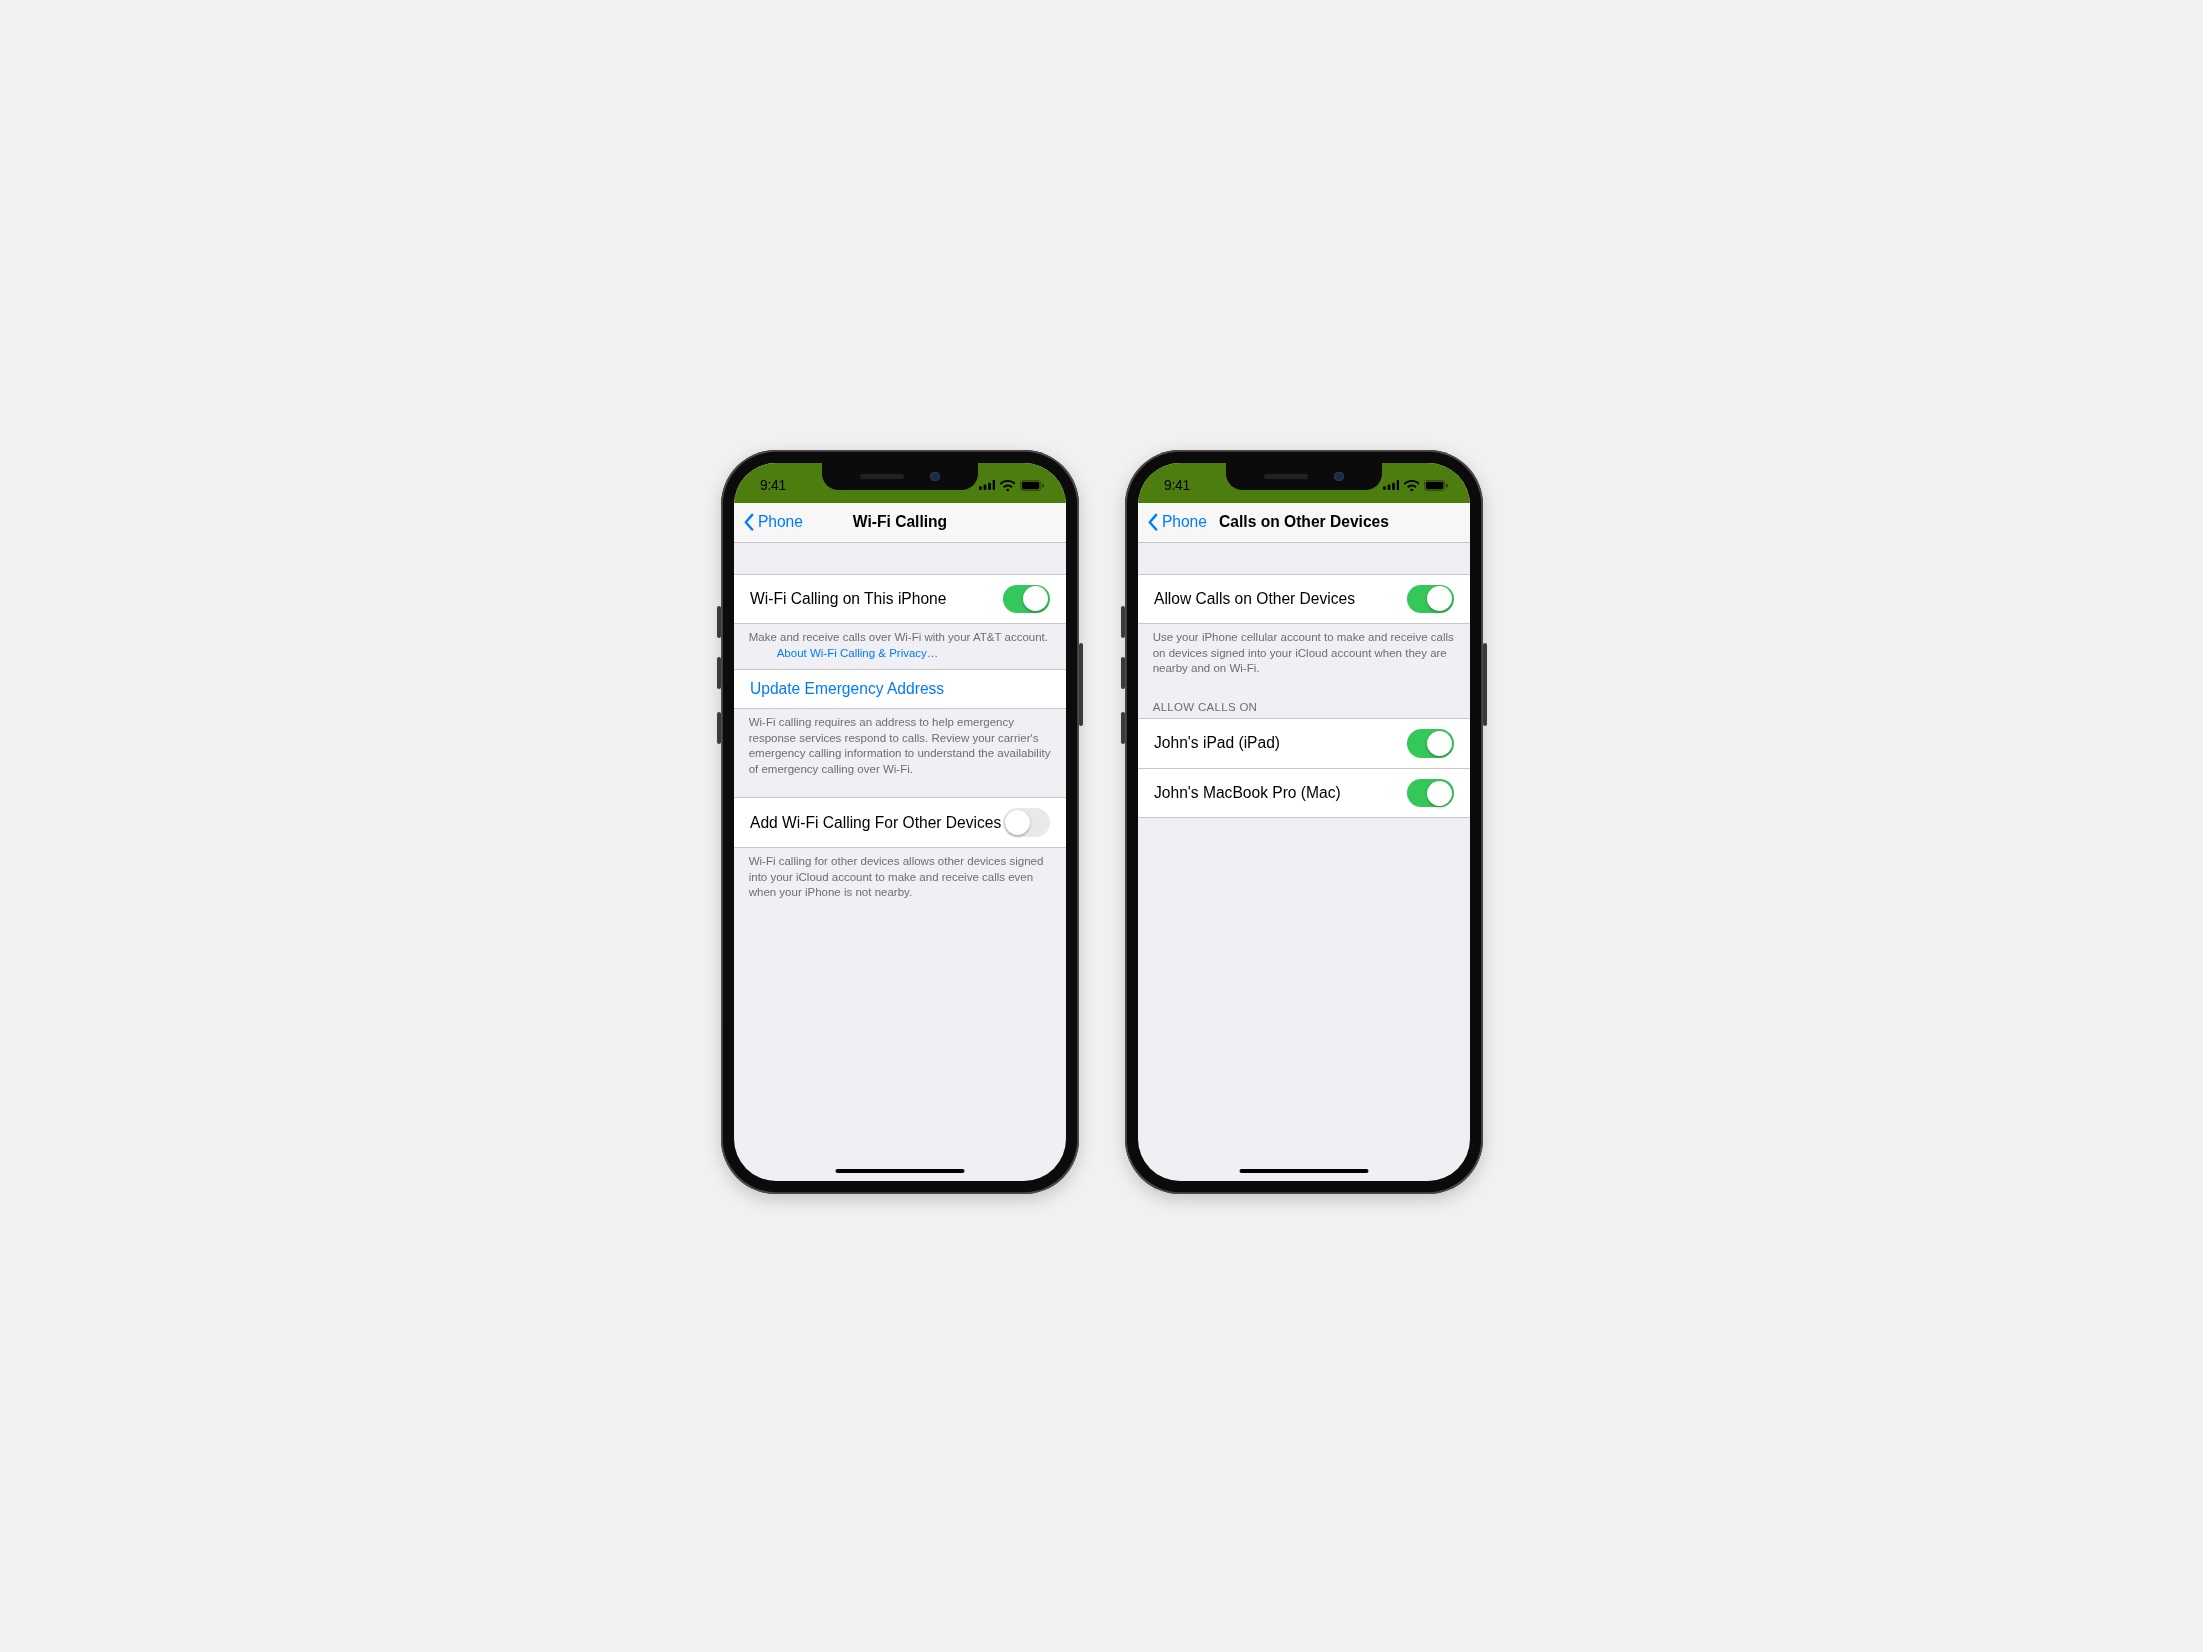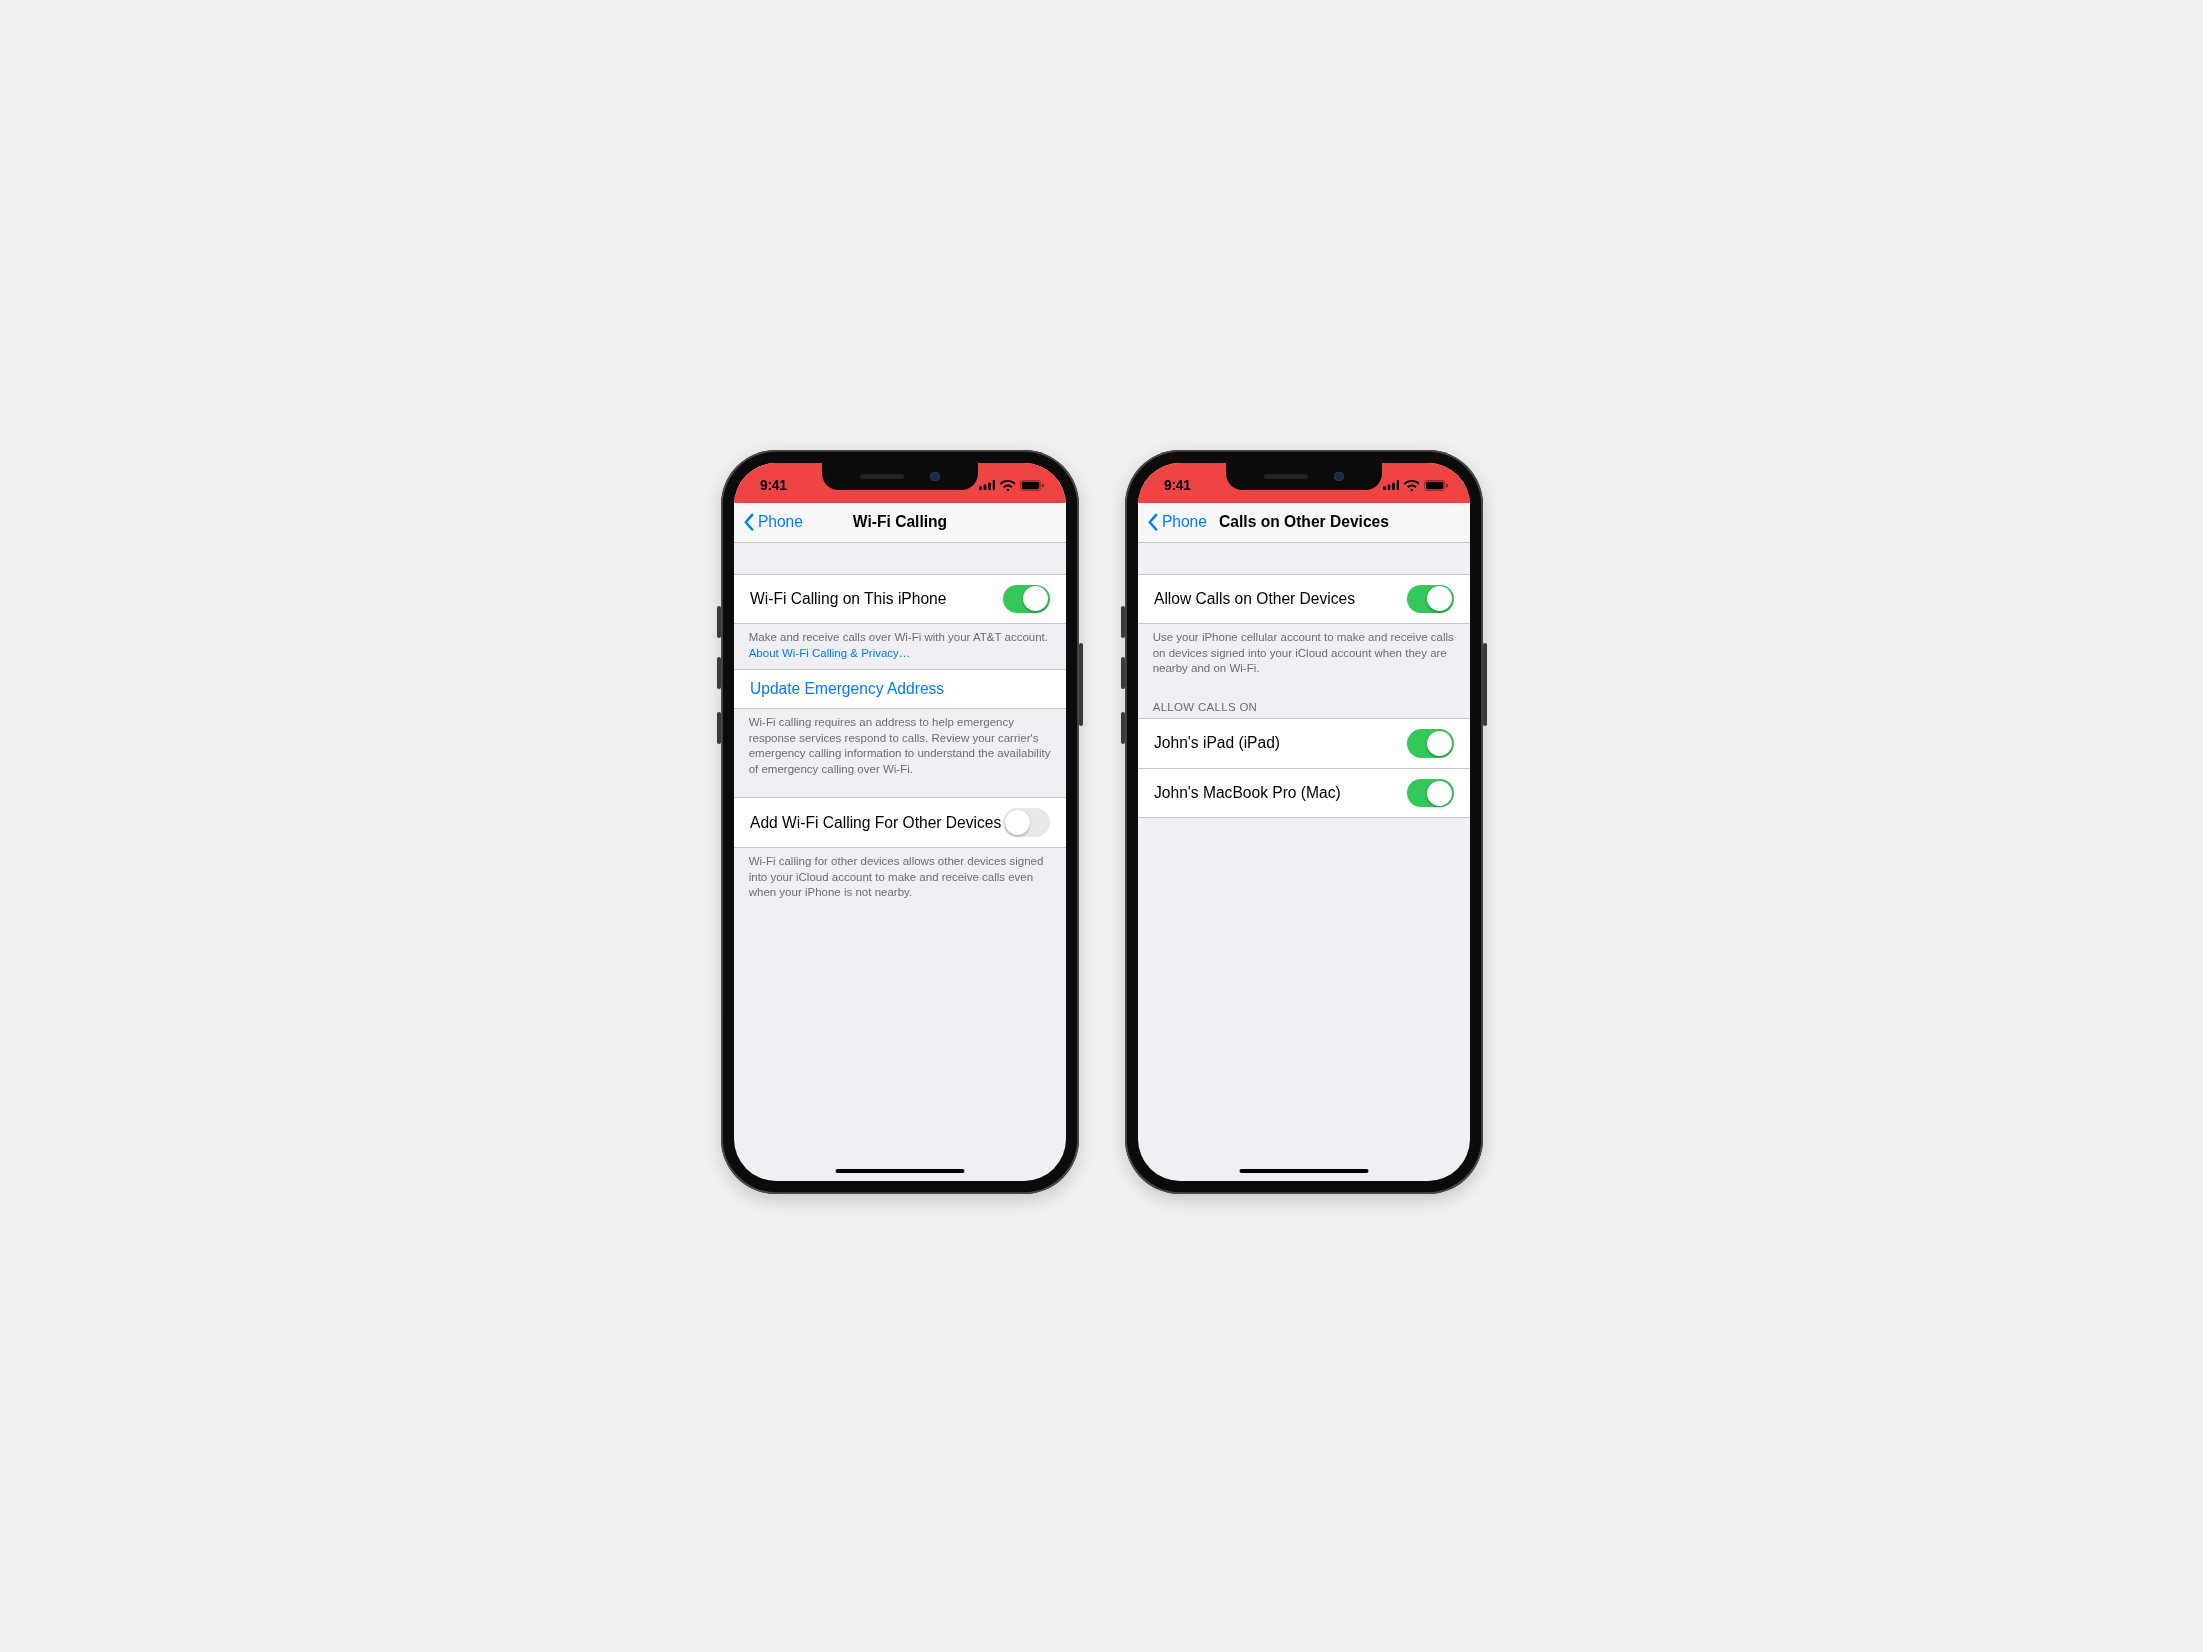--- a/index.html
+++ b/index.html
@@ -81,22 +81,22 @@
     border-radius: 2.8px;
     z-index: 50;
   }
   .status-bar {
     height: 40px;
     display: flex;
     justify-content: space-between;
     align-items: center;
     padding: 0 22px 0 26px;
     font-size: 13.8px;
-    font-weight: 700;
-    background: #ef4444;
+    font-weight: 400;
+    background: #4d7c0f;
     position: relative;
     z-index: 40;
   }
   .status-time { letter-spacing: -0.2px; padding-top: 5.5px; }
   .status-icons { display:flex; align-items:center; gap:4.6px; padding-top: 5.5px; }
   .signal-icon, .wifi-icon, .battery-icon { display:inline-block; }
   .nav-bar {
     height: 40px;
     background: #f7f7f8;
     border-bottom: 0.9px solid #c8c8cb;
@@ -134,21 +134,21 @@
     color: #000;
   }
   .cell + .cell { border-top: none; }
   .cell.link { color: #007aff; }
   .footer {
     font-size: 11.5px;
     color: #6d6d72;
     padding: 6.4px 14.7px 7.3px;
     line-height: 1.35;
   }
-  .footer a { color: #007aff; text-decoration: none; }
+  .footer a { color: #007aff; text-decoration: none; margin-left: 28px; }
   .header-label {
     font-size: 11.5px;
     color: #6d6d72;
     padding: 16.5px 14.7px 5.5px;
     text-transform: uppercase;
     letter-spacing: 0.3px;
   }
   .toggle {
     width: 47px; height: 28.5px; border-radius: 14.7px;
     position: relative; flex-shrink: 0;

